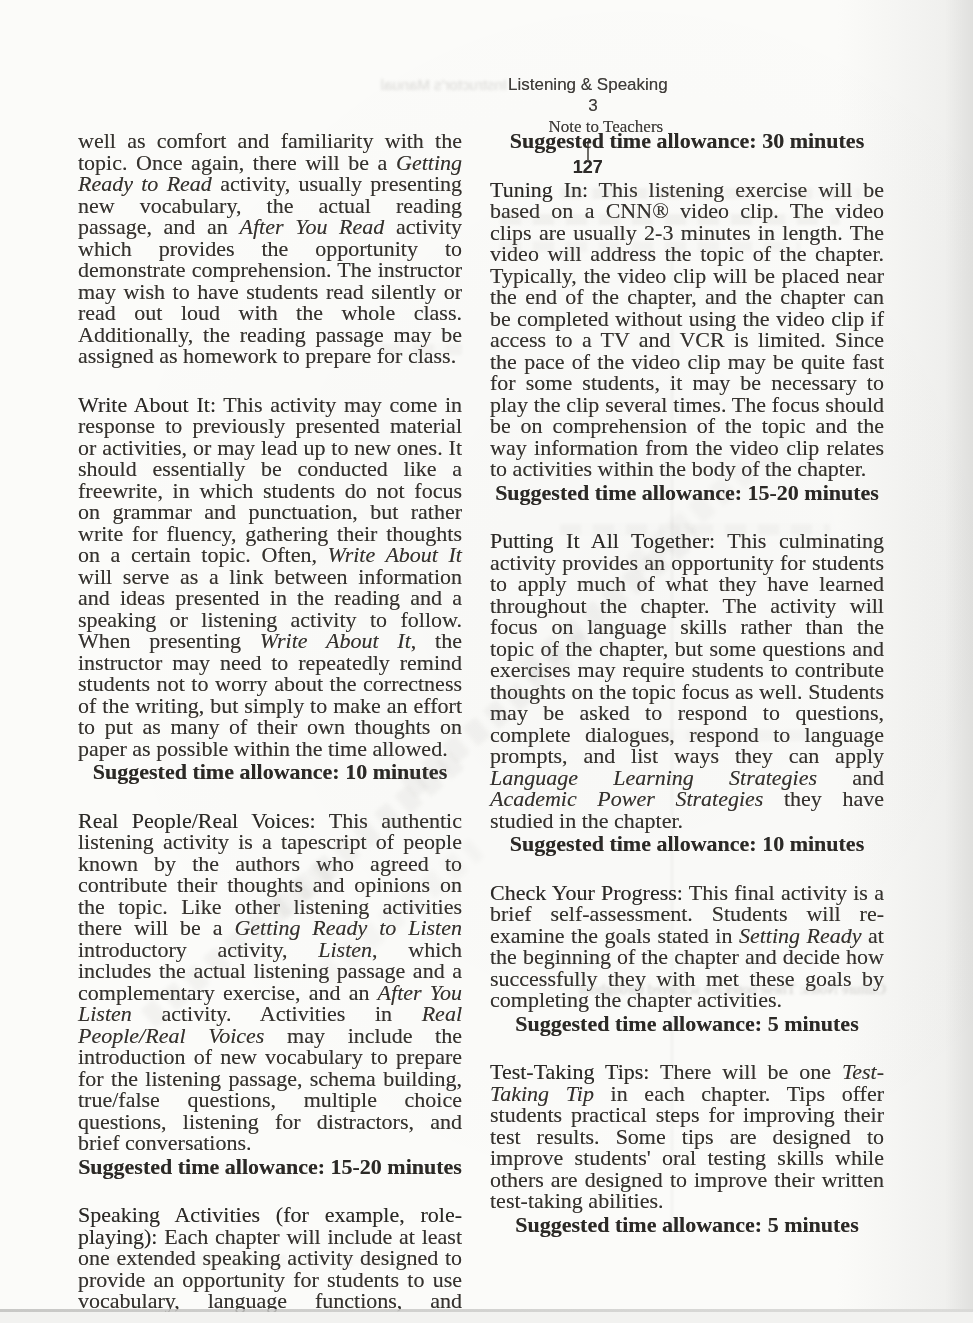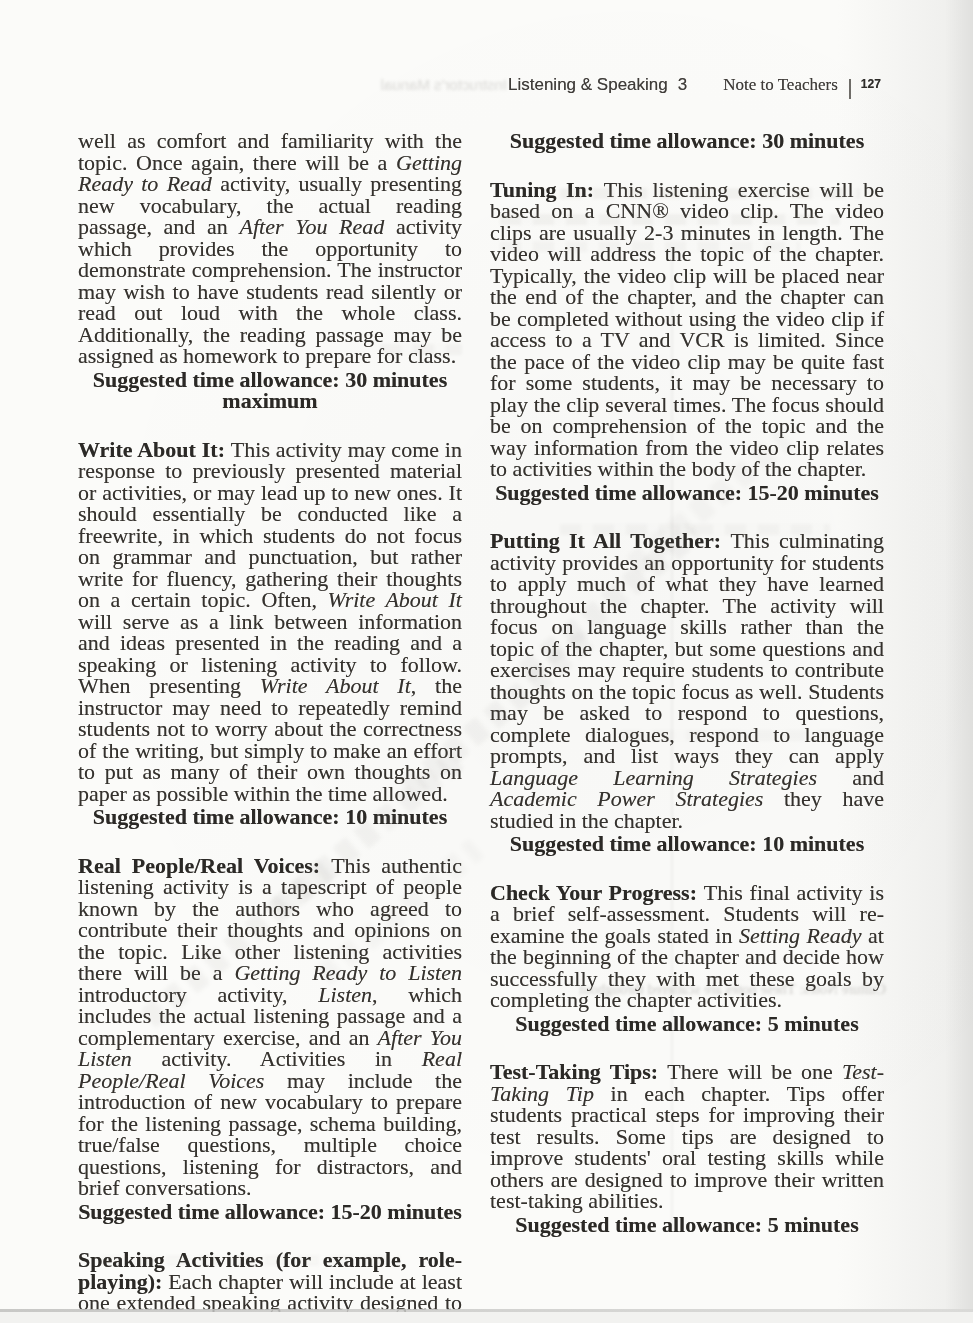--- a/index.html
+++ b/index.html
@@ -11,54 +11,55 @@
     background:
       radial-gradient(ellipse at 65% 45%, rgba(0,0,0,0.015), transparent 65%),
       linear-gradient(90deg,#fbfbf9 0%,#fbfbf9 86%,#eeeeec 99%),
       #fafaf8;
     font-family:"Liberation Serif", serif;
   }
 
   
   .page-header{
     position:absolute;left:508px;top:74px;
-    display:flex;align-items:flex-end;
+    display:flex;align-items:center;
     font-family:"Liberation Sans", sans-serif;
     font-size:17px;line-height:21px;color:#3f3c39;
     text-shadow:0 0 .5px rgba(63,60,57,.6);
     white-space:nowrap;
+    flex-direction:column;
   }
   .h-level{margin-left:10px;}
   .h-section{margin-left:36px;font-family:Liberation Serif, serif;}
   .h-divider{
     display:inline-block;width:2px;height:20px;background:#56534f;
     margin:0 10px 0 11px;transform:translateY(4px);opacity:.85;
   }
-  .h-page{font-weight:700;font-size:12px;color:#2d2b29;}
+  .h-page{font-weight:700;font-size:18px;color:#2d2b29;}
 
   
   .bleed-header{
     position:absolute;left:292px;top:76px;width:215px;
     font-family:"Liberation Sans", sans-serif;
     font-size:15px;color:#96938e;
     transform:scaleX(-1);
     filter:blur(1.6px);opacity:.33;
     white-space:nowrap;overflow:hidden;
   }
 
   
   .col{position:absolute;top:130px;font-size:22px;line-height:21.5px;
     color:#35322e;text-align:justify;
     text-shadow:0 0 .6px rgba(70,65,60,.5);}
   .col-left{left:78px;width:384px;}
   .col-right{left:490px;top:128px;width:394px;}
   .section{margin-bottom:27px;}
   .section:last-child{margin-bottom:0;}
   .body-para{margin:0;}
-  .run-b{font-weight:700;color:#2b2926;}
+  .run-b{font-weight:400;color:#2b2926;}
   .run-i{font-style:italic;}
   .time-line{margin:2px 0 0;text-align:center;font-weight:700;color:#2b2926;}
 
   
   .crease{
     position:absolute;left:671px;top:250px;width:2px;height:980px;
     background:rgba(0,0,0,.045);filter:blur(1px);
   }
   .edge-shadow-right{
     position:absolute;top:0;right:0;width:28px;height:100%;
@@ -122,21 +123,20 @@
     <span class="h-level">3</span>
     <span class="h-section">Note to Teachers</span>
     <span class="h-divider"></span>
     <span class="h-page">127</span>
   </header>
 
   <main>
     <section class="col col-left" id="col-left">
         <div class="section">
           <p class="body-para"><span class="run-n">well as comfort and familiarity with the topic. Once again, there will be a </span><span class="run-i">Getting Ready to Read</span><span class="run-n"> activity, usually presenting new vocabulary, the actual reading passage, and an </span><span class="run-i">After You Read</span><span class="run-n"> activity which provides the opportunity to demonstrate comprehension. The instructor may wish to have students read silently or read out loud with the whole class. Additionally, the reading passage may be assigned as homework to prepare for class.</span></p>
-          <p class="time-line">Suggested time allowance: 30 minutes maximum</p>
         </div>
         <div class="section">
           <p class="body-para"><span class="run-b">Write About It: </span><span class="run-n">This activity may come in response to previously presented material or activities, or may lead up to new ones. It should essentially be conducted like a freewrite, in which students do not focus on grammar and punctuation, but rather write for fluency, gathering their thoughts on a certain topic. Often, </span><span class="run-i">Write About It</span><span class="run-n"> will serve as a link between information and ideas presented in the reading and a speaking or listening activity to follow. When presenting </span><span class="run-i">Write About It</span><span class="run-n">, the instructor may need to repeatedly remind students not to worry about the correctness of the writing, but simply to make an effort to put as many of their own thoughts on paper as possible within the time allowed.</span></p>
           <p class="time-line">Suggested time allowance: 10 minutes</p>
         </div>
         <div class="section">
           <p class="body-para"><span class="run-b">Real People/Real Voices: </span><span class="run-n">This authentic listening activity is a tapescript of people known by the authors who agreed to contribute their thoughts and opinions on the topic. Like other listening activities there will be a </span><span class="run-i">Getting Ready to Listen</span><span class="run-n"> introductory activity, </span><span class="run-i">Listen</span><span class="run-n">, which includes the actual listening passage and a complementary exercise, and an </span><span class="run-i">After You Listen</span><span class="run-n"> activity. Activities in </span><span class="run-i">Real People/Real Voices</span><span class="run-n"> may include the introduction of new vocabulary to prepare for the listening passage, schema building, true/false questions, multiple choice questions, listening for distractors, and brief conversations.</span></p>
           <p class="time-line">Suggested time allowance: 15-20 minutes</p>
         </div>
         <div class="section">

